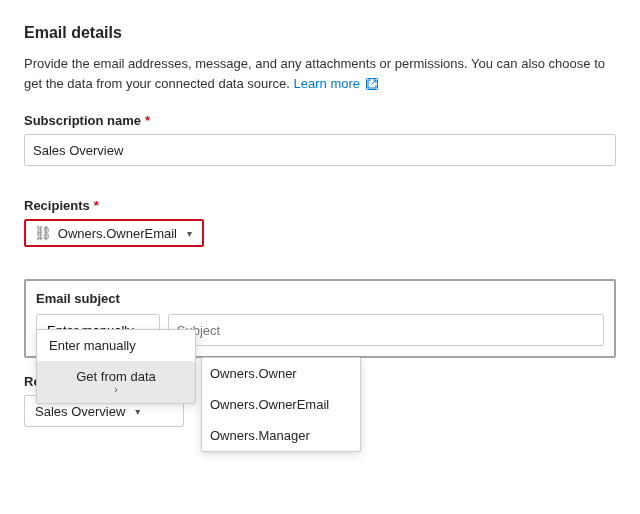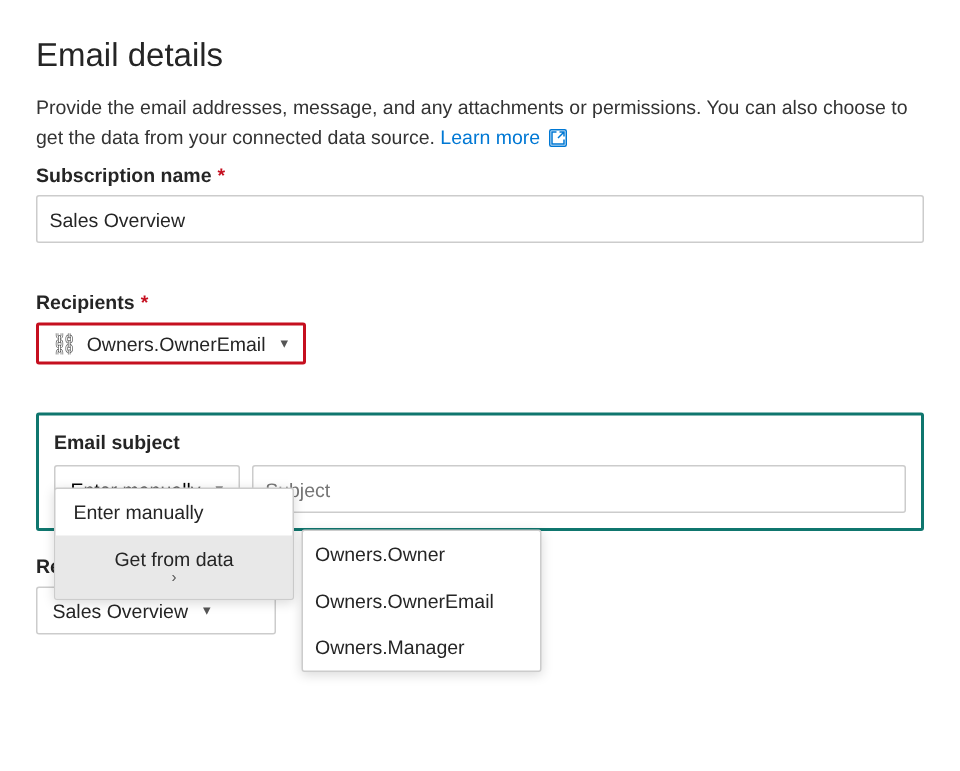--- a/index.html
+++ b/index.html
@@ -7,30 +7,30 @@
       font-family: 'Segoe UI', Arial, sans-serif;
       font-size: 14px;
       color: #252525;
       background: #fff;
       padding: 24px;
       width: 640px;
       min-height: 514px;
     }
 
     .page-title {
-      font-size: 22px;
-      font-weight: 400;
+      font-size: 16px;
+      font-weight: 700;
       margin-bottom: 12px;
     }
 
     .description {
       font-size: 13px;
       color: #333;
       line-height: 1.5;
-      margin-bottom: 8px;
+      margin-bottom: 20px;
     }
 
     .description a {
       color: #0078d4;
       text-decoration: none;
     }
 
     .external-icon {
       display: inline-block;
       width: 12px;
@@ -104,21 +104,21 @@
     }
 
     .chevron-down {
       font-size: 10px;
       color: #555;
       margin-left: 4px;
     }
 
     
     .email-subject-outer {
-      border: 2px solid #0f766e;
+      border: 2px solid #a3a3a3;
       border-radius: 2px;
       padding: 10px;
       position: relative;
       margin-bottom: 16px;
     }
 
     .email-subject-label {
       font-size: 13px;
       font-weight: 600;
       margin-bottom: 8px;

